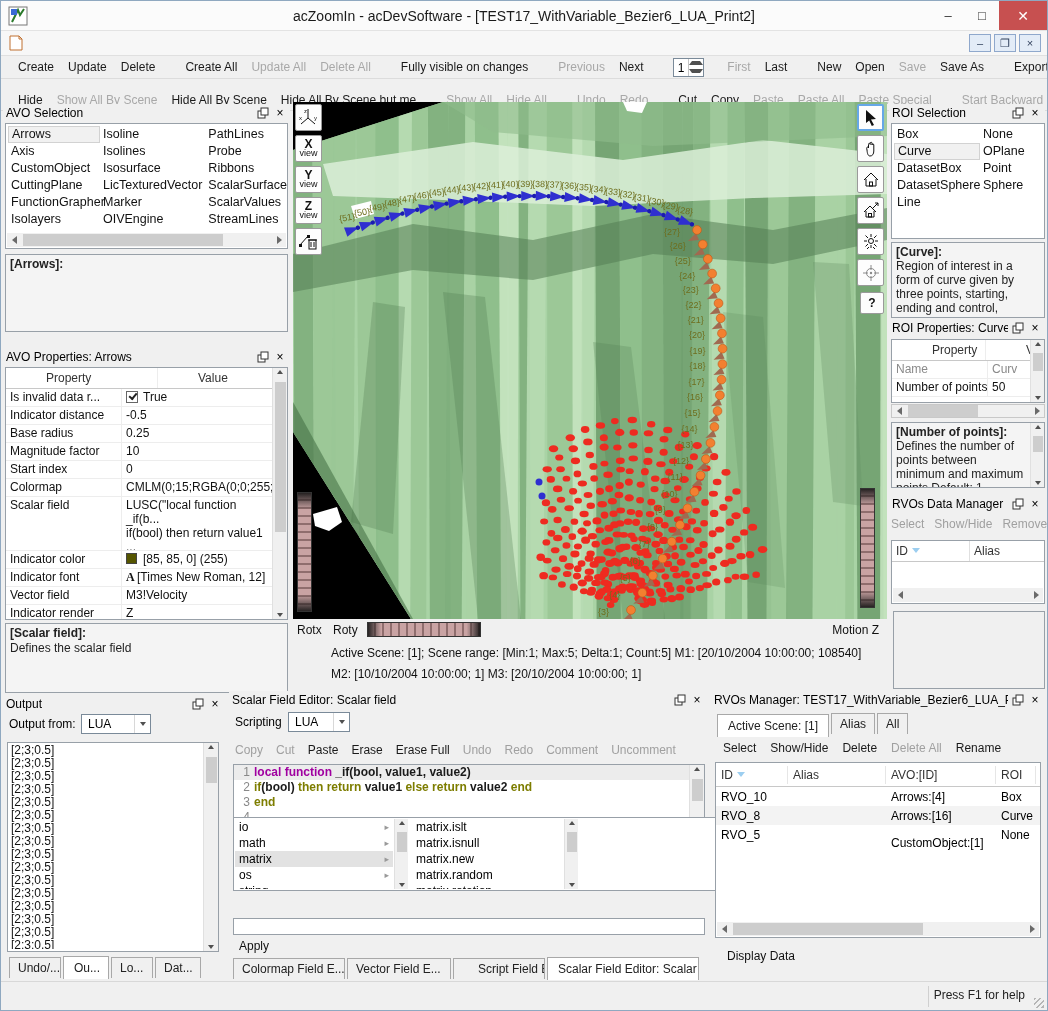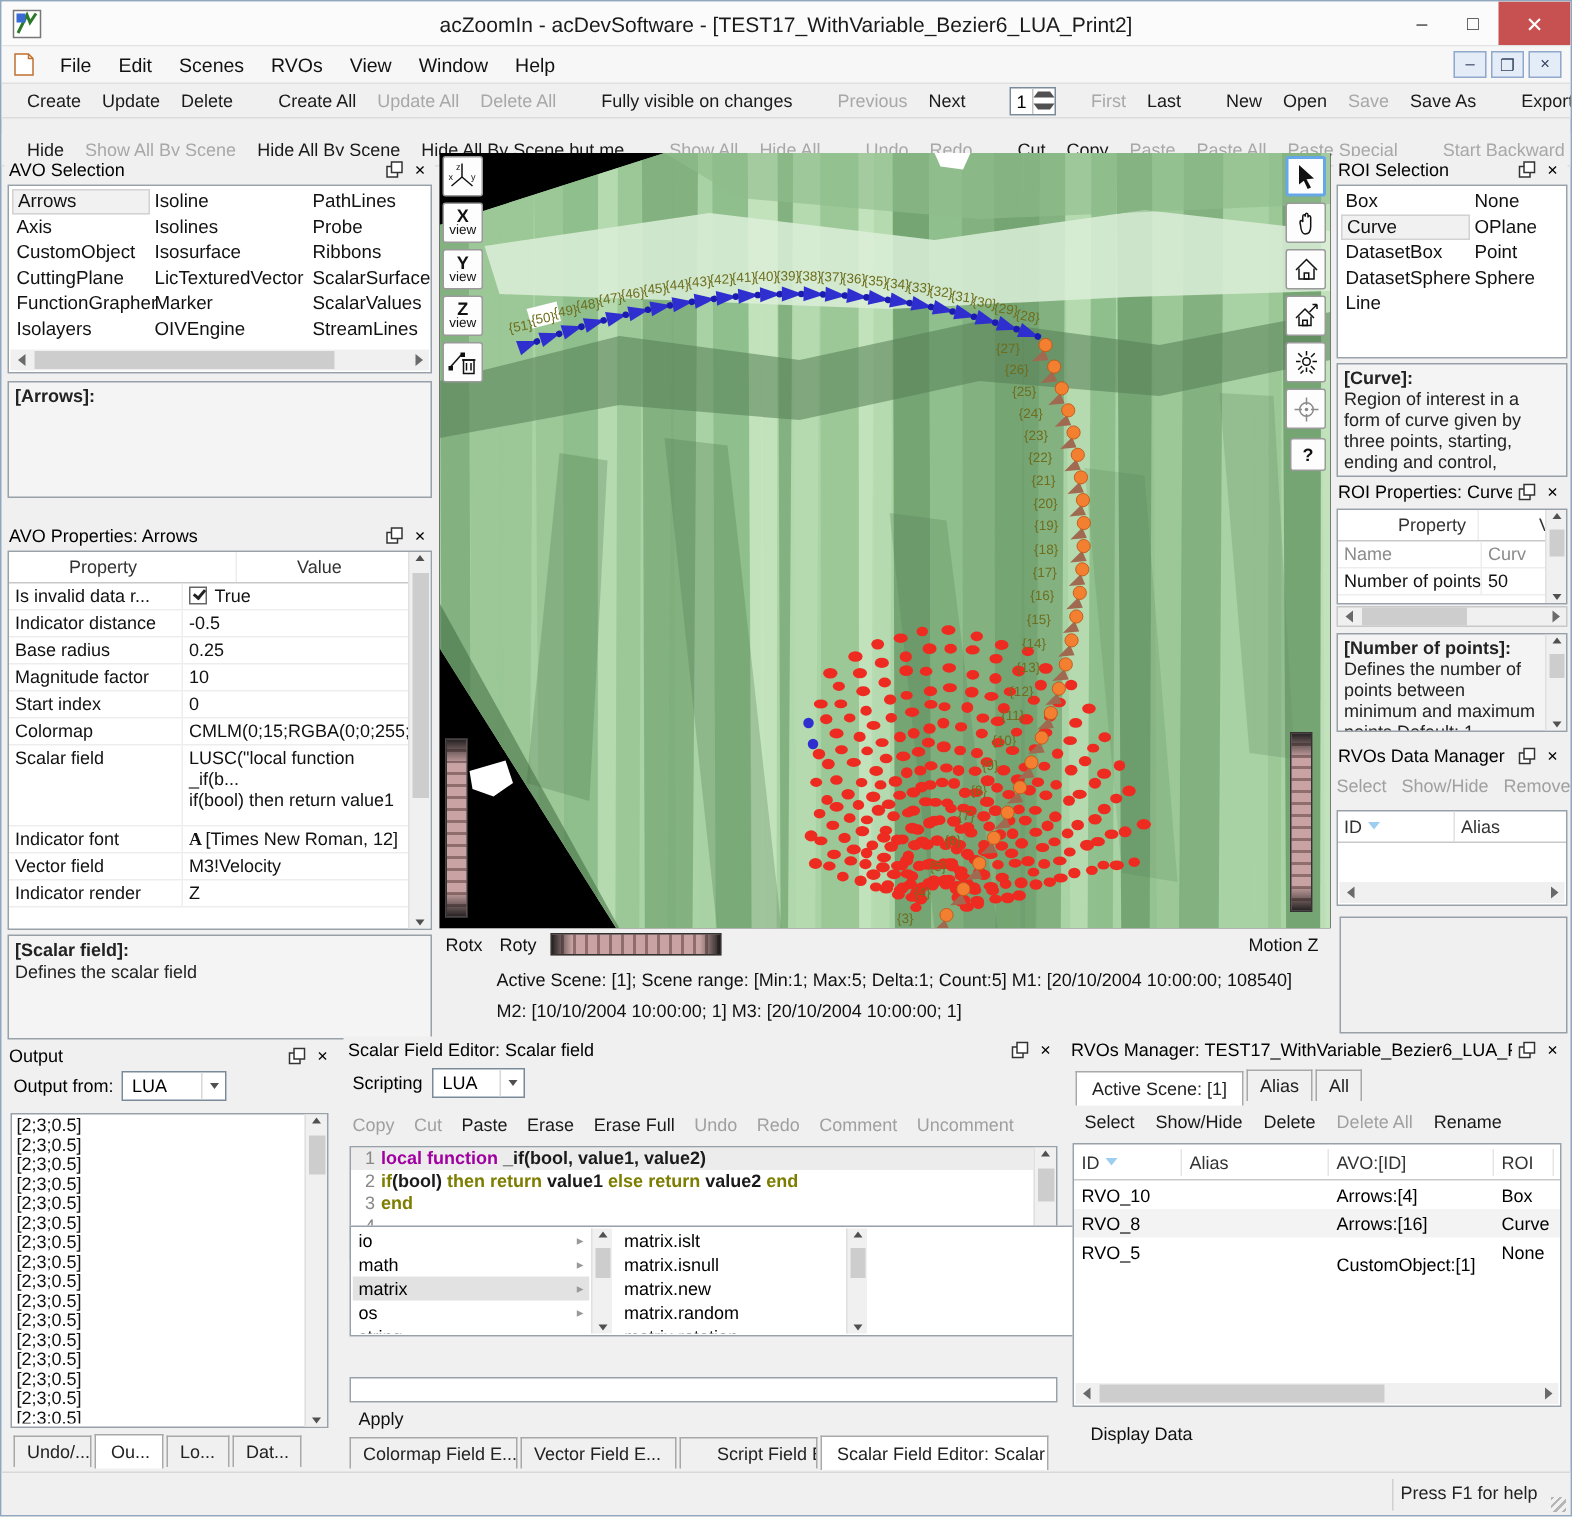--- a/index.html
+++ b/index.html
@@ -113,29 +113,20 @@
       <div class="cap-btn">□</div>
       <div class="cap-btn cap-close">✕</div>
     </div>
   </div>
 
   <div class="menubar">
     <svg width="18" height="18" style="margin:0 6px 0 6px" viewBox="0 0 18 18">
         <path d="M3 2 h9 l3 3 v11 h-12 z" fill="#fff" stroke="#c07030"></path>
         <path d="M12 2 v3 h3" fill="none" stroke="#c07030"></path>
       </svg>
-    <div id="menuItems" style="display:flex;">
-        <div class="menu-item">File</div>
-        <div class="menu-item">Edit</div>
-        <div class="menu-item">Scenes</div>
-        <div class="menu-item">RVOs</div>
-        <div class="menu-item">View</div>
-        <div class="menu-item">Window</div>
-        <div class="menu-item">Help</div>
-      </div>
     <div class="mdi-btns">
       <div class="mdi-btn">–</div>
       <div class="mdi-btn">❐</div>
       <div class="mdi-btn">×</div>
     </div>
   </div>
 
   <div class="toolbar" id="tb1">
       <div class="tgrip"></div>
       <div class="tbtn">Create</div>
@@ -295,20 +286,24 @@
         </div>
         <div class="prow" style="height: 18px;">
           <div class="c1" style="width: 116px;">Colormap</div>
           <div class="c2">CMLM(0;15;RGBA(0;0;255;...</div>
         </div>
         <div class="prow" style="height: 54px;">
           <div class="c1" style="width: 116px;">Scalar field</div>
           <div class="c2" style="white-space: pre-line;">LUSC("local function _if(b...
 if(bool) then return value1 ...
 end</div>
+        </div>
+        <div class="prow" style="height: 18px;">
+          <div class="c1" style="width: 116px;">Indicator color</div>
+          <div class="c2"><span class="swatch" style="background: rgb(85, 85, 0);"></span>[85, 85, 0] (255)</div>
         </div>
         <div class="prow" style="height: 18px;">
           <div class="c1" style="width: 116px;">Indicator font</div>
           <div class="c2"><span style="font-family: &quot;Liberation Serif&quot;, serif; font-weight: bold;">A  </span>[Times New Roman, 12]</div>
         </div>
         <div class="prow" style="height: 18px;">
           <div class="c1" style="width: 116px;">Vector field</div>
           <div class="c2">M3!Velocity</div>
         </div>
         <div class="prow" style="height: 18px;">

